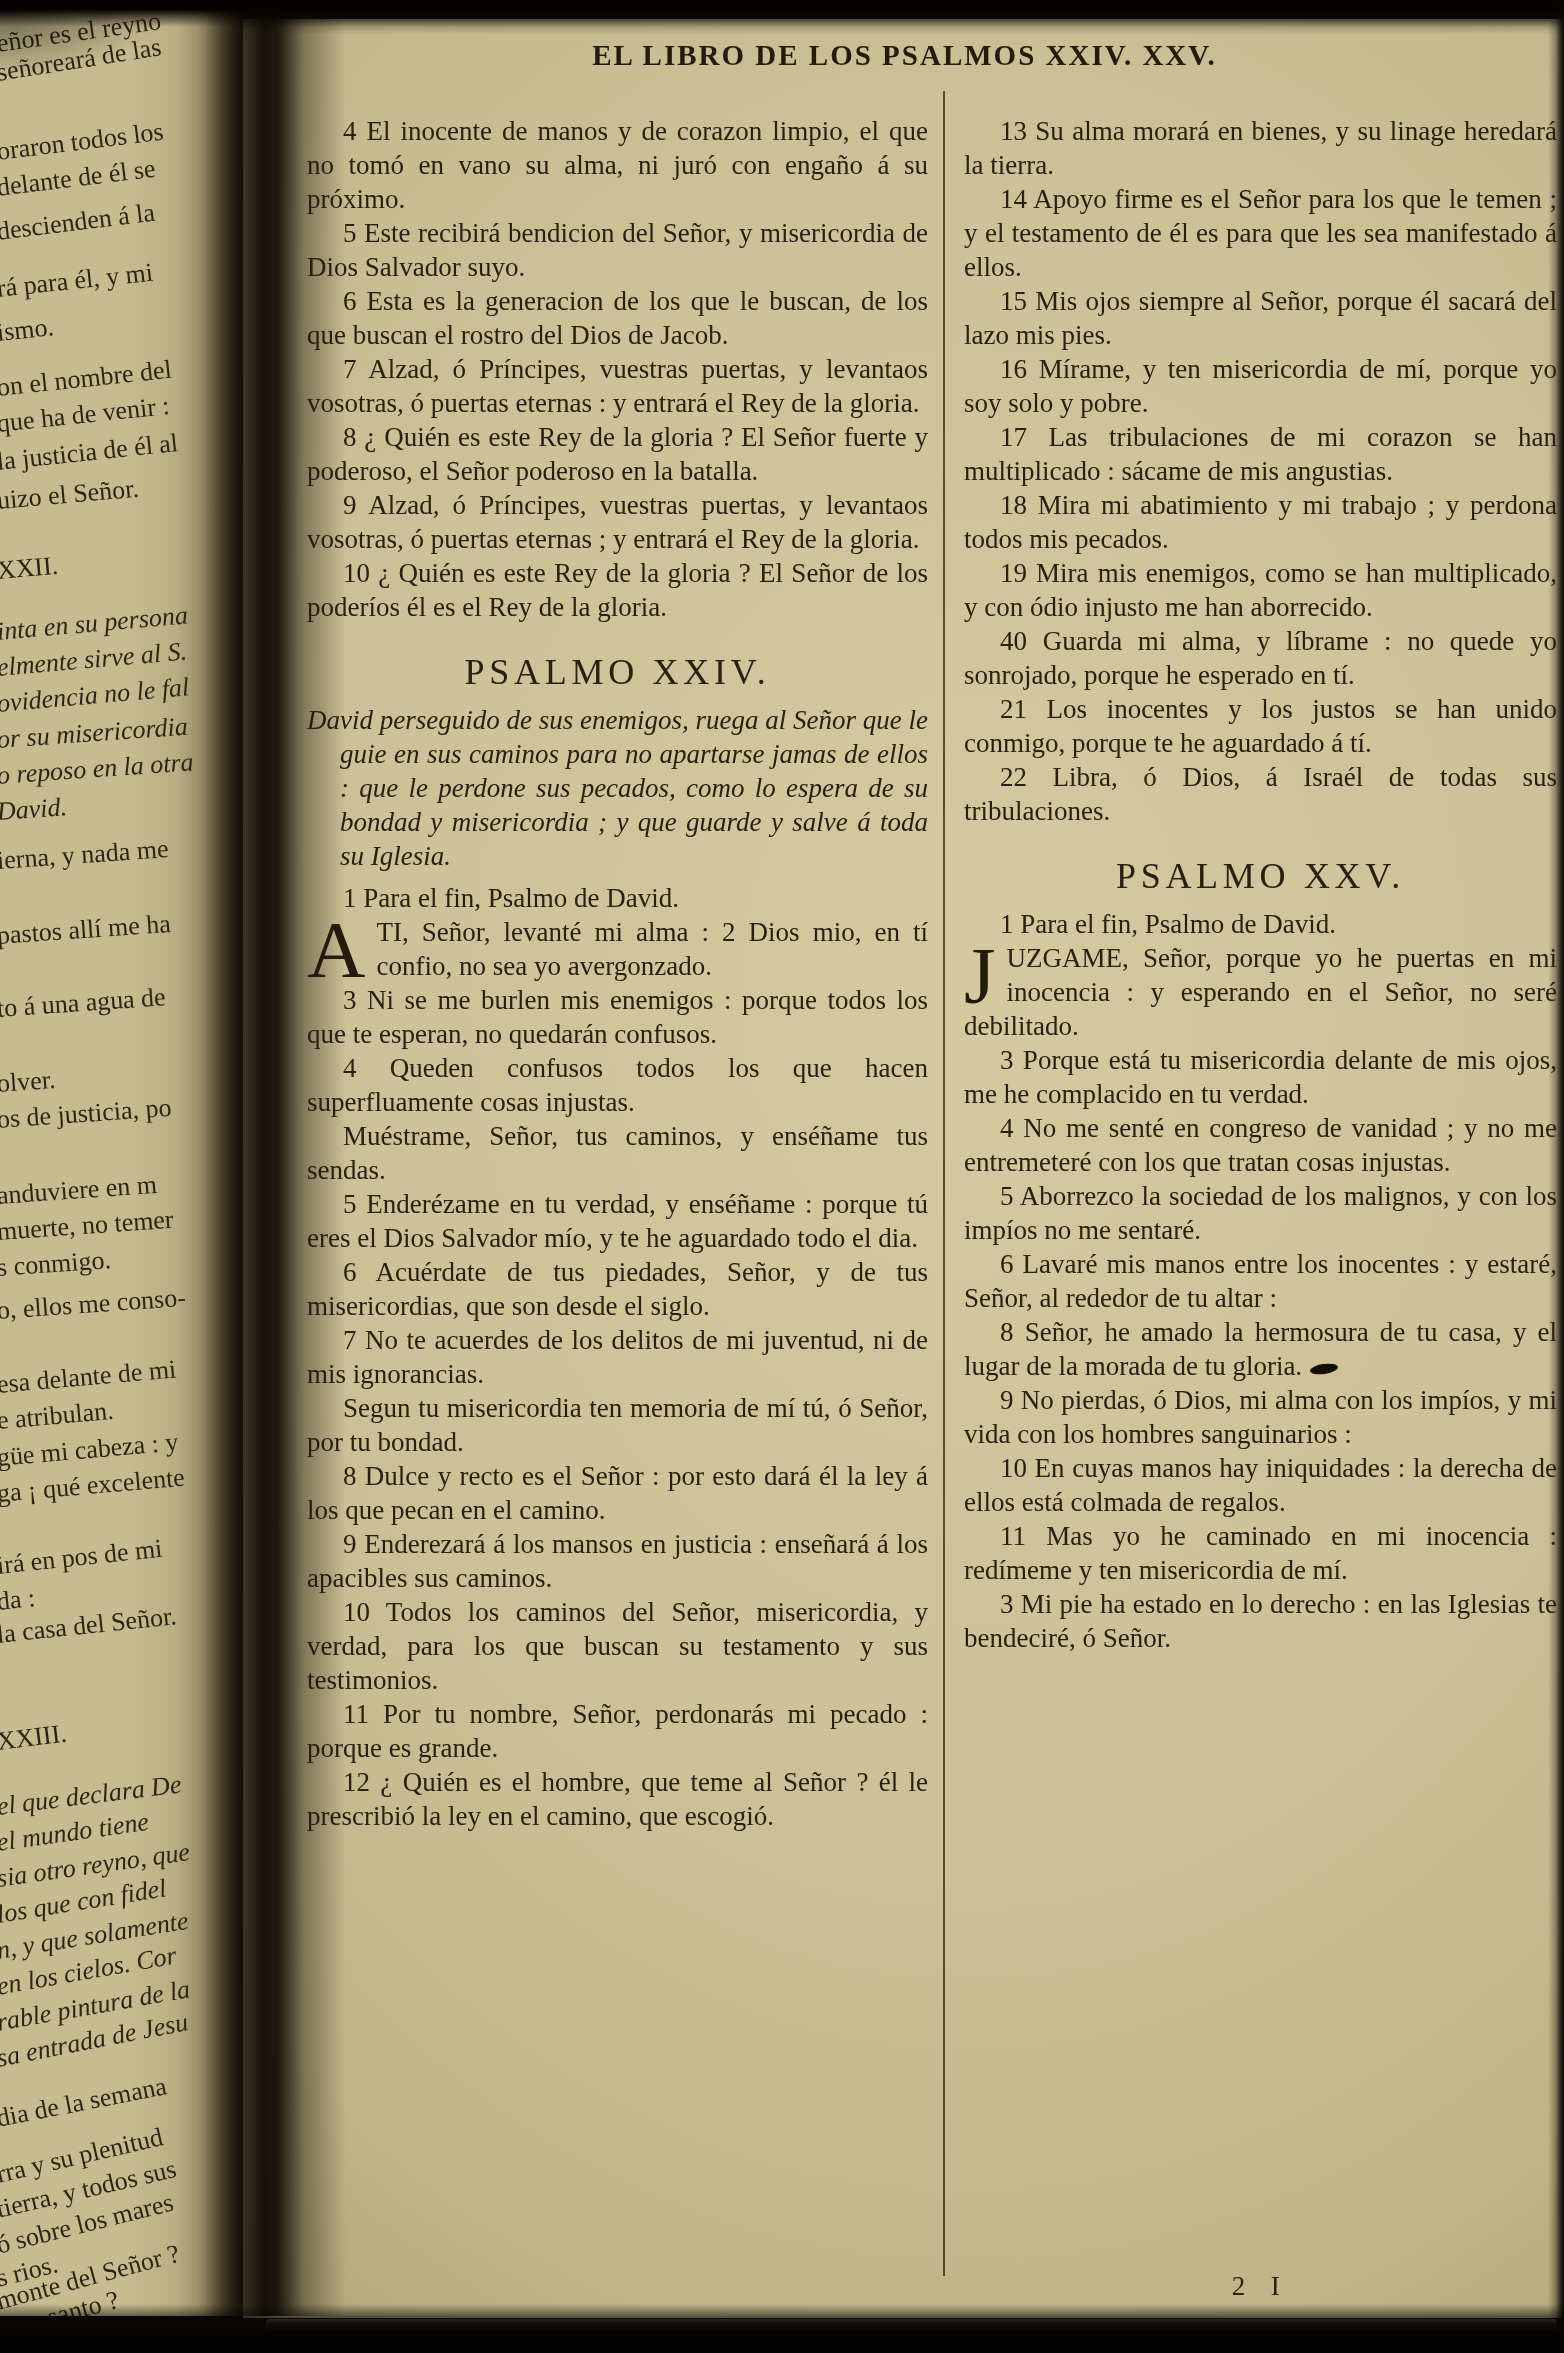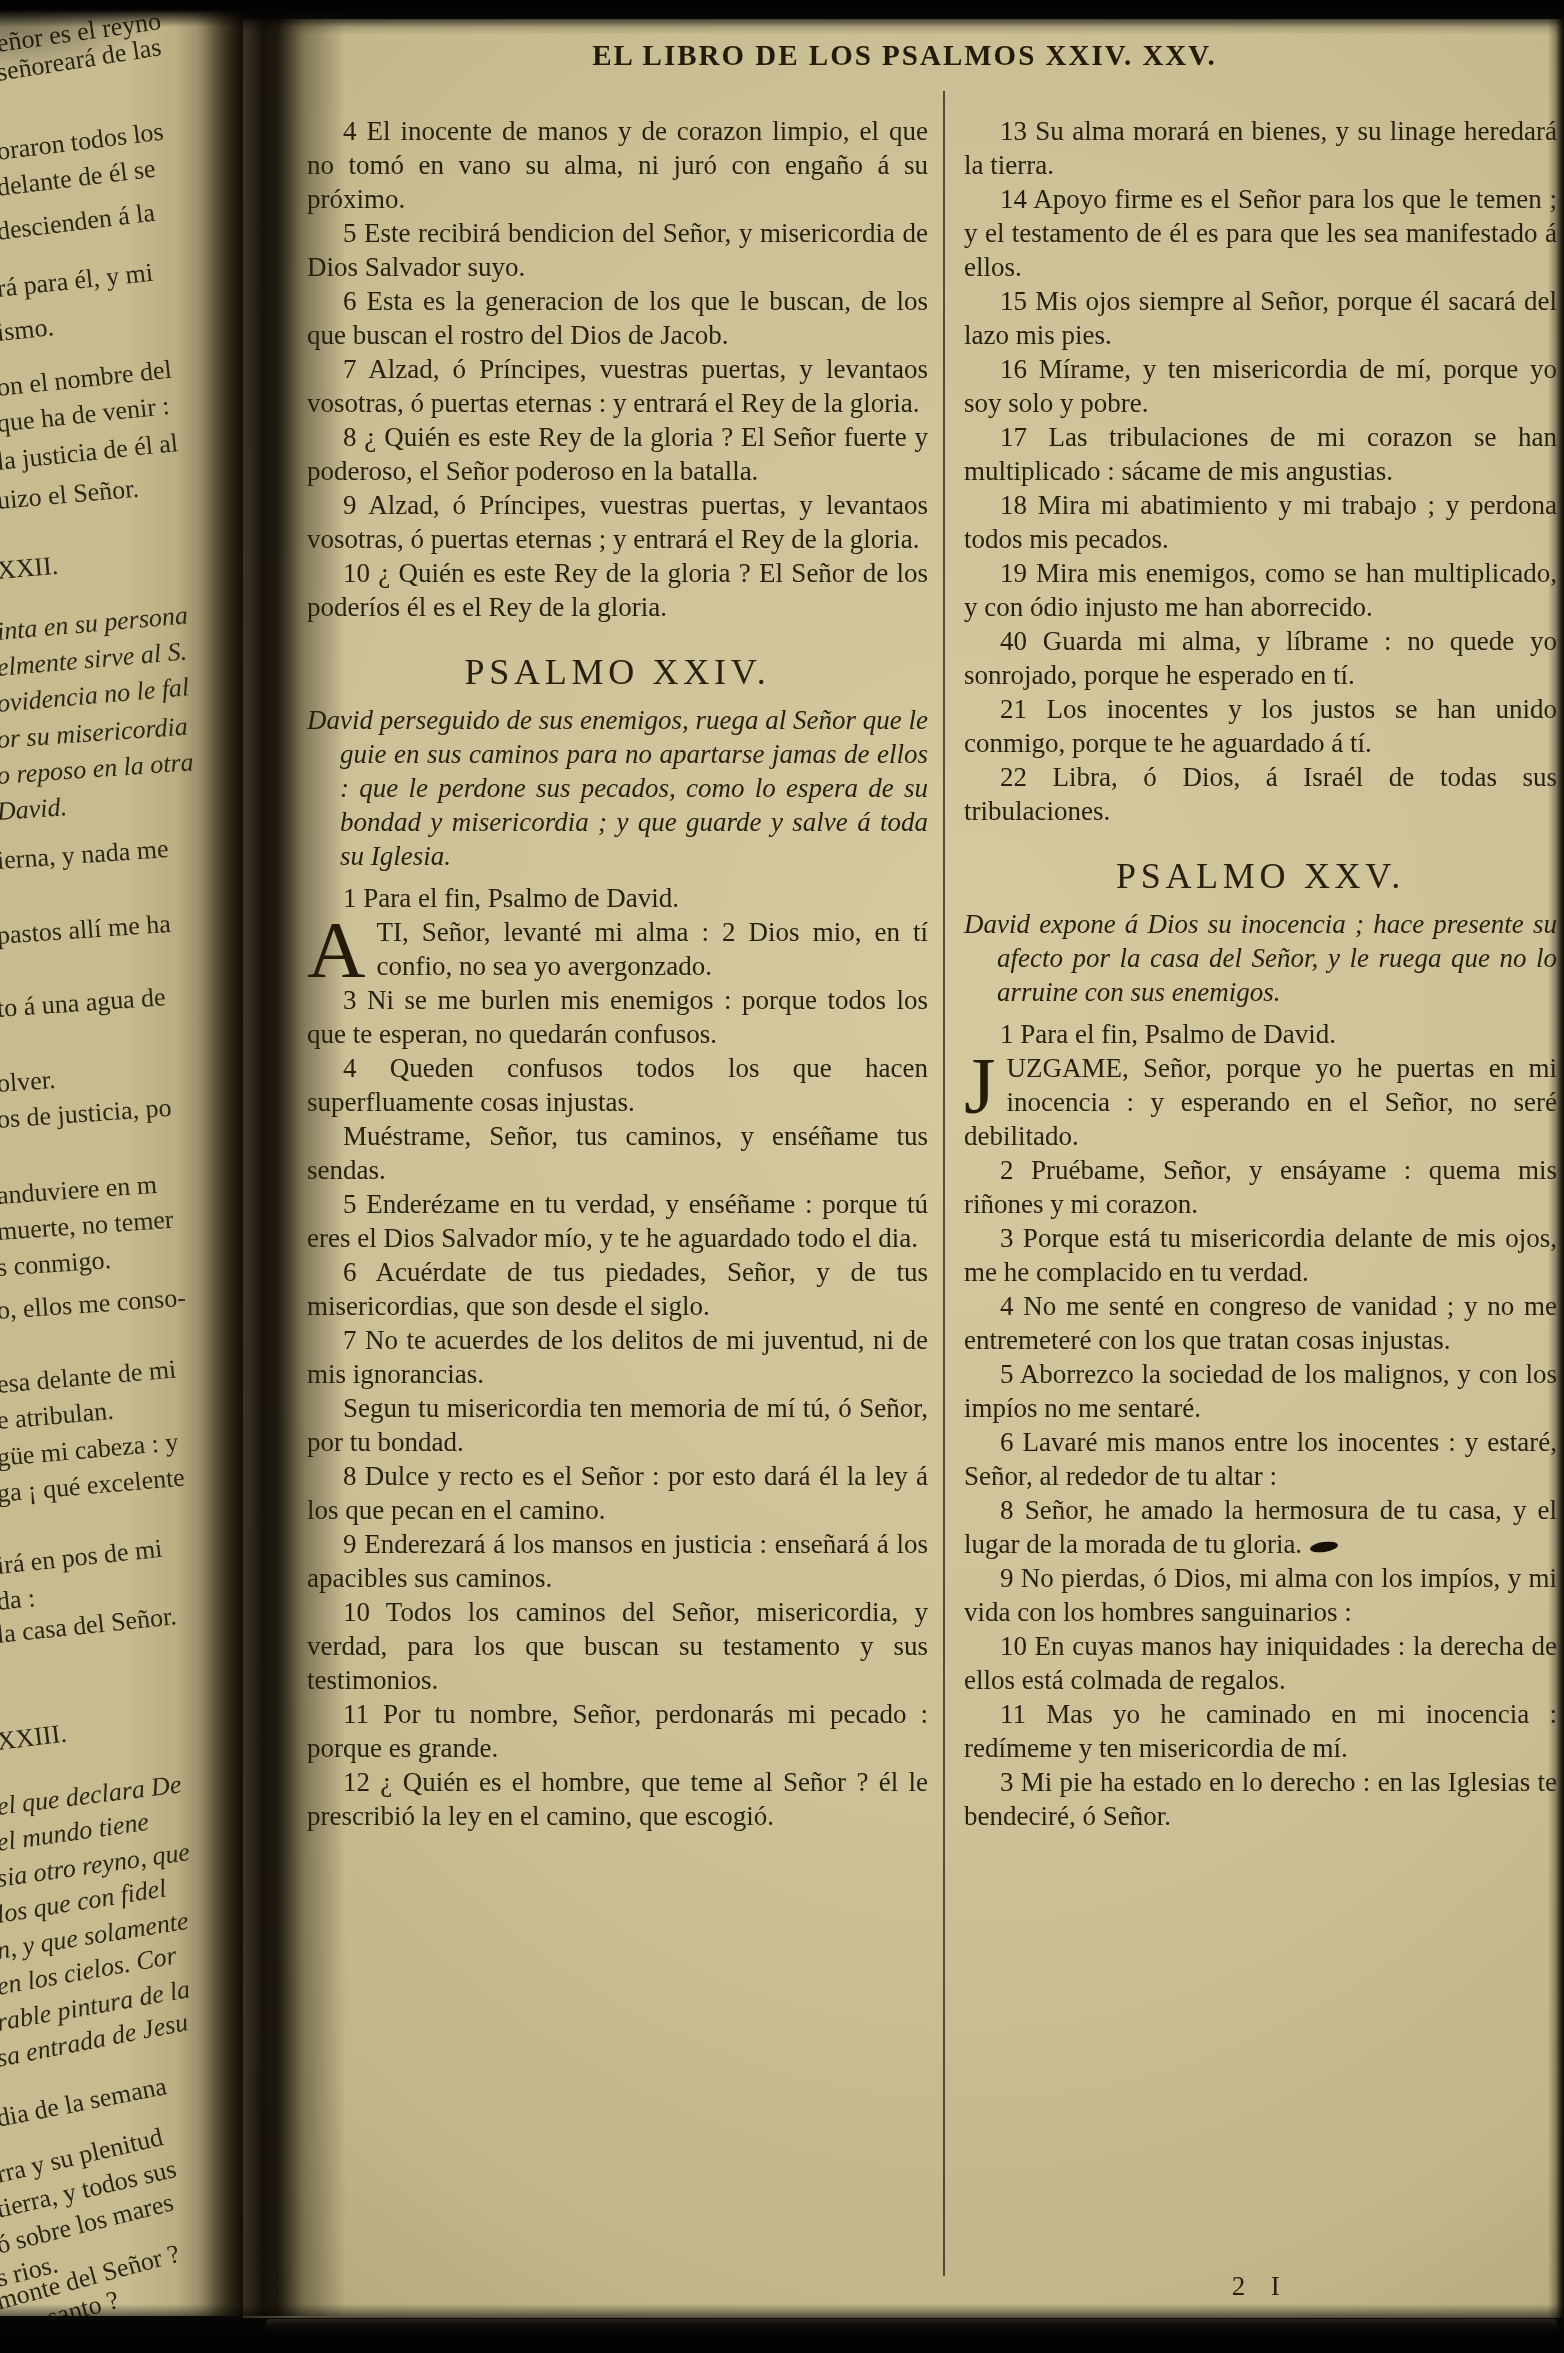--- a/index.html
+++ b/index.html
@@ -156,24 +156,22 @@
         <p class="para verse"><span class="ptext">14 Apoyo firme es el Señor para los que le temen ; y el testamento de él es para que les sea manifestado á ellos.</span></p>
         <p class="para verse"><span class="ptext">15 Mis ojos siempre al Señor, porque él sacará del lazo mis pies.</span></p>
         <p class="para verse"><span class="ptext">16 Mírame, y ten misericordia de mí, porque yo soy solo y pobre.</span></p>
         <p class="para verse"><span class="ptext">17 Las tribulaciones de mi corazon se han multiplicado : sácame de mis angustias.</span></p>
         <p class="para verse"><span class="ptext">18 Mira mi abatimiento y mi trabajo ; y perdona todos mis pecados.</span></p>
         <p class="para verse"><span class="ptext">19 Mira mis enemigos, como se han multiplicado, y con ódio injusto me han aborrecido.</span></p>
         <p class="para verse"><span class="ptext">40 Guarda mi alma, y líbrame : no quede yo sonrojado, porque he esperado en tí.</span></p>
         <p class="para verse"><span class="ptext">21 Los inocentes y los justos se han unido conmigo, porque te he aguardado á tí.</span></p>
         <p class="para verse"><span class="ptext">22 Libra, ó Dios, á Israél de todas sus tribulaciones.</span></p>
         <p class="para head"><span class="ptext">PSALMO XXV.</span></p>
-        <p class="para arg"><span class="ptext">David expone á Dios su inocencia ; hace presente su afecto por la casa del Señor, y le ruega que no lo arruine con sus enemigos.</span></p>
         <p class="para verse"><span class="ptext">1 Para el fin, Psalmo de David.</span></p>
         <p class="para drop"><span class="dropcap">J</span><span class="ptext">UZGAME, Señor, porque yo he puertas en mi inocencia : y esperando en el Señor, no seré debilitado.</span></p>
-        <p class="para verse"><span class="ptext">2 Pruébame, Señor, y ensáyame : quema mis riñones y mi corazon.</span></p>
         <p class="para verse"><span class="ptext">3 Porque está tu misericordia delante de mis ojos, me he complacido en tu verdad.</span></p>
         <p class="para verse"><span class="ptext">4 No me senté en congreso de vanidad ; y no me entremeteré con los que tratan cosas injustas.</span></p>
         <p class="para verse"><span class="ptext">5 Aborrezco la sociedad de los malignos, y con los impíos no me sentaré.</span></p>
         <p class="para verse"><span class="ptext">6 Lavaré mis manos entre los inocentes : y estaré, Señor, al rededor de tu altar :</span></p>
         <p class="para verse"><span class="ptext">8 Señor, he amado la hermosura de tu casa, y el lugar de la morada de tu gloria.</span><span class="blot"></span></p>
         <p class="para verse"><span class="ptext">9 No pierdas, ó Dios, mi alma con los impíos, y mi vida con los hombres sanguinarios :</span></p>
         <p class="para verse"><span class="ptext">10 En cuyas manos hay iniquidades : la derecha de ellos está colmada de regalos.</span></p>
         <p class="para verse"><span class="ptext">11 Mas yo he caminado en mi inocencia : redímeme y ten misericordia de mí.</span></p>
         <p class="para verse"><span class="ptext">3 Mi pie ha estado en lo derecho : en las Iglesias te bendeciré, ó Señor.</span></p>
       </div>

